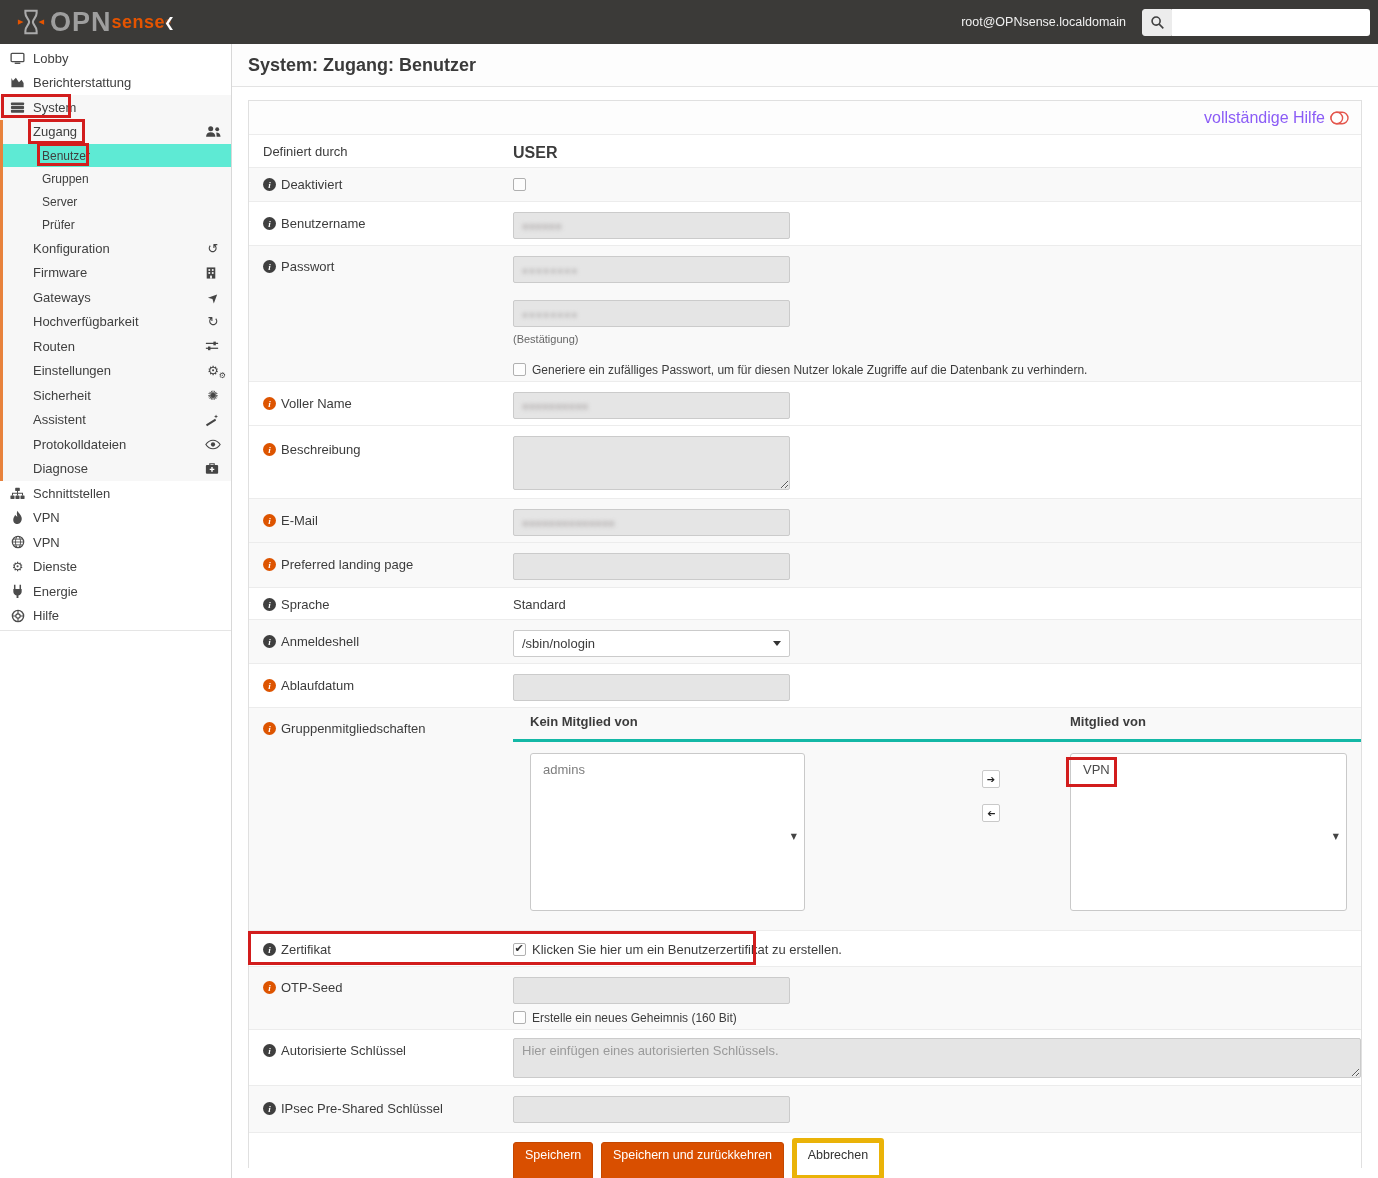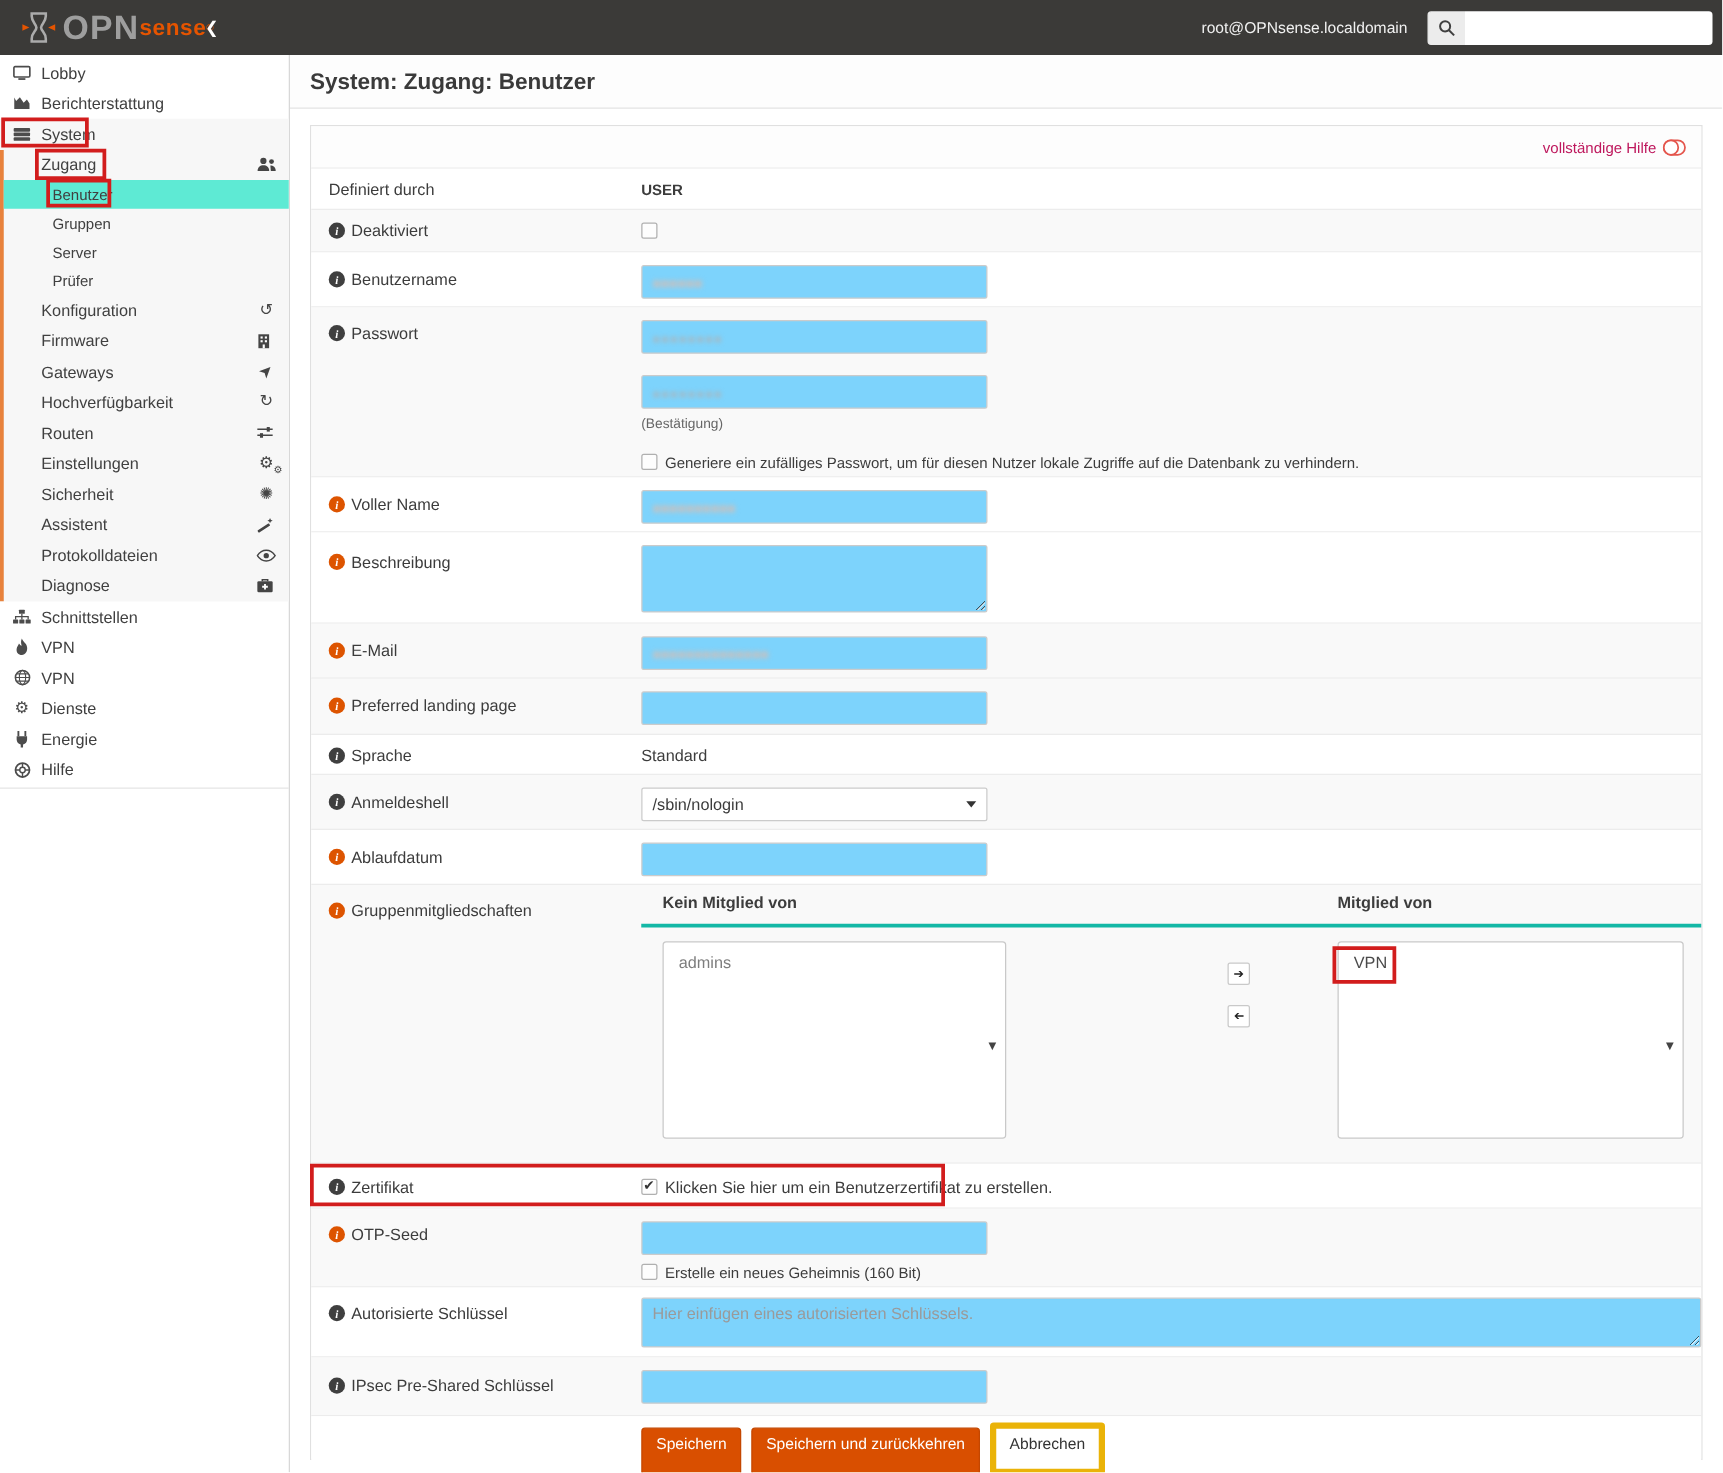--- a/index.html
+++ b/index.html
@@ -34,34 +34,34 @@
   .rot-45 { display:inline-block; transform:rotate(-45deg); }
   .cogs2 { position:relative; }
   .cogs2 .c2 { position:absolute; font-size:8px; right:-5px; bottom:-2px; }
 
   
   .titlebar { position:absolute; left:232px; top:44px; width:1146px; height:43px; border-bottom:1px solid #e3e3e3; display:flex; align-items:center; background:#fdfdfd; }
   .page-title { font-size:18px; font-weight:bold; color:#3a3a3a; margin-left:16px; }
 
   .panel { position:absolute; left:248px; top:100px; width:1114px; height:1068px; background:#fff; border:1px solid #e0e0e0; }
   .help-row { height:34px; display:flex; align-items:center; justify-content:flex-end; padding-right:12px; border-bottom:1px solid #ececec; background:#fdfdfd; }
-  .help-label { font-size:12px; color:#be185d; margin-right:5px; }
+  .help-label { font-size:16px; color:#8b5cf6; margin-right:5px; }
 
   .fr { display:flex; border-bottom:1px solid #ececec; background:#fff; }
   .fr.alt { background:#f9f9f9; }
   .lab { width:264px; padding:9px 0 0 14px; font-size:13px; color:#3c3c3c; display:flex; align-items:flex-start; }
   .fr.tall .lab { padding-top:13px; }
   .fld { flex:1; padding:9px 0 0 0; font-size:13px; color:#3c3c3c; position:relative; }
   .fr.tall .fld { padding-top:10px; }
 
   .info { width:13px; height:13px; min-width:13px; border-radius:50%; background:#3f3f3f; color:#fff; display:inline-flex; align-items:center; justify-content:center; font-size:9px; font-weight:bold; font-style:italic; font-family:"Liberation Serif",serif; margin-right:5px; margin-top:1px; }
   .info::after { content:"i"; }
   .info.orange { background:#dd5400; }
 
-  .tinput, .tarea { border:1px solid #cbcbcb; border-radius:2px; background:#7dd3fc; font-size:13px; color:#444; padding:0 8px; outline:none; }
+  .tinput, .tarea { border:1px solid #cbcbcb; border-radius:2px; background:#e5e5e5; font-size:13px; color:#444; padding:0 8px; outline:none; }
   .tinput { width:277px; height:27px; line-height:25px; }
   .tarea { width:277px; height:54px; resize:both; padding-top:4px; font-family:"Liberation Sans",sans-serif; }
   .tarea.wide { width:848px; height:40px; }
   .tarea::placeholder, .tinput::placeholder { color:#9a9a9a; }
   .redact { display:inline-block; filter:blur(2px); color:#c4c1c1; font-size:11px; letter-spacing:0; line-height:25px; }
   .redact.dots { font-size:10px; color:#b3b0b0; letter-spacing:1px; }
 
   .cb { width:13px; height:13px; border:1px solid #b0b0b0; border-radius:2px; background:#fdfdfd; display:inline-block; vertical-align:-2px; position:relative; cursor:pointer; }
   .cb.checked::after { content:"✔"; position:absolute; left:0.5px; top:-2.5px; font-size:11px; color:#333; }
   .cb-label { font-size:12px; color:#3c3c3c; margin-left:6px;margin-top:24px; }
@@ -339,21 +339,21 @@
             <rect x="1" y="1.2" width="17" height="11.6" rx="5.8" fill="none" stroke="#e4564d" stroke-width="1.4"></rect>
             <circle cx="6.8" cy="7" r="5.8" fill="#fff" stroke="#e4564d" stroke-width="1.4"></circle>
           </svg>
       </span>
     </div>
 
     <div class="fr" style="height:33px">
       <div class="lab">
           <span>Definiert durch</span>
         </div>
-      <div class="fld"><b style="font-size:12px">USER</b></div>
+      <div class="fld"><b style="font-size:16px">USER</b></div>
     </div>
 
     <div class="fr alt" style="height:34px">
       <div class="lab">
           <span class="info"></span>
           <span>Deaktiviert</span>
         </div>
       <div class="fld"><span class="cb"></span></div>
     </div>
 

